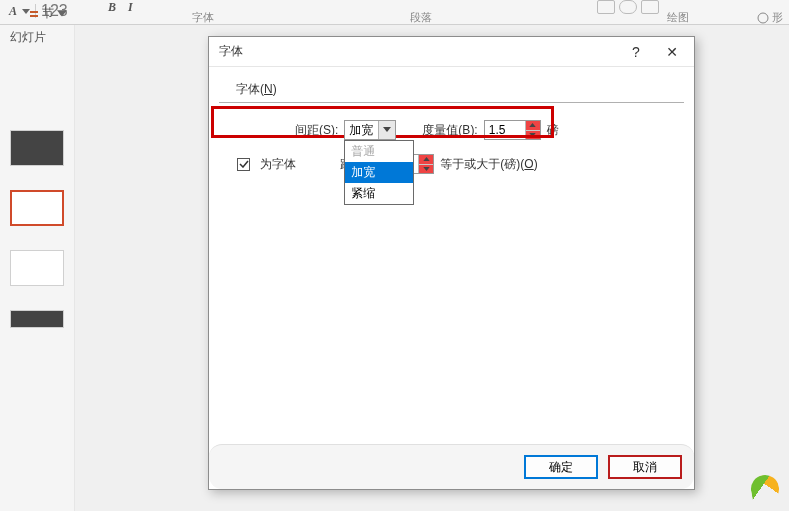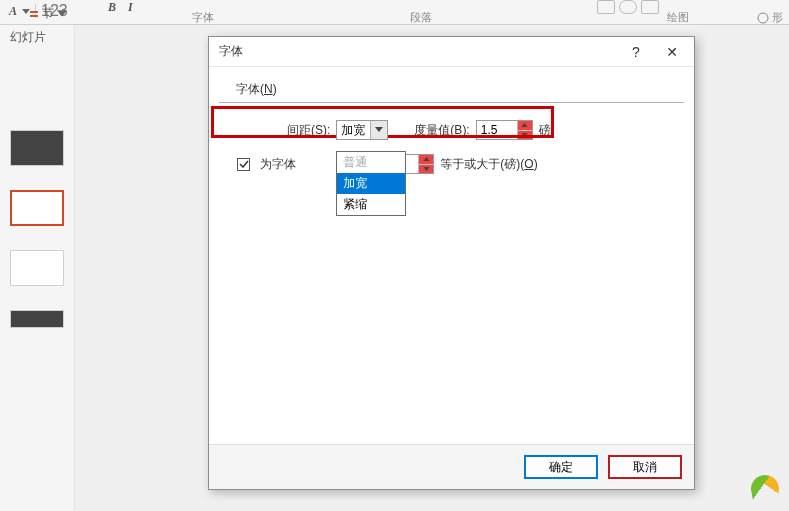--- a/index.html
+++ b/index.html
@@ -178,21 +178,21 @@
       gap: 6px;
       height: 30px;
       margin-bottom: 2px;
     }
     .form-label {
       font-size: 12px;
       color: #333;
       white-space: nowrap;
     }
     .lbl-indent {
-      margin-left: 14px;
+      margin-left: 22px;
       padding-left: 48px;
     }
     .select-box {
       position: relative;
     }
     .select-display {
       width: 52px;
       height: 20px;
       border: 1px solid #999;
       background: #fff;
@@ -211,21 +211,21 @@
       display: flex;
       align-items: center;
       justify-content: center;
     }
     .chev svg {
       width: 8px;
       height: 6px;
     }
     .dropdown-list {
       position: absolute;
-      top: 31px;
+      top: 20px;
       left: 0;
       width: 70px;
       background: #fff;
       border: 1px solid #6a6a6a;
       z-index: 10;
     }
     .dropdown-item {
       padding: 2px 6px;
       font-size: 12px;
       cursor: pointer;
@@ -279,20 +279,21 @@
     }
     .chk svg { width: 10px; height: 8px; }
     
     .dialog-buttons {
       display: flex;
       justify-content: flex-end;
       gap: 10px;
       padding: 10px 12px;
       border-top: 1px solid #e0e0e0;
       background: #f5f5f5;
+      border-radius: 13px;
     }
     .dlg-btn {
       width: 74px;
       height: 24px;
       border: 2px solid #b91c1c;
       background: #fdfdfd;
       font-size: 12px;
       cursor: pointer;
       display: flex;
       align-items: center;

